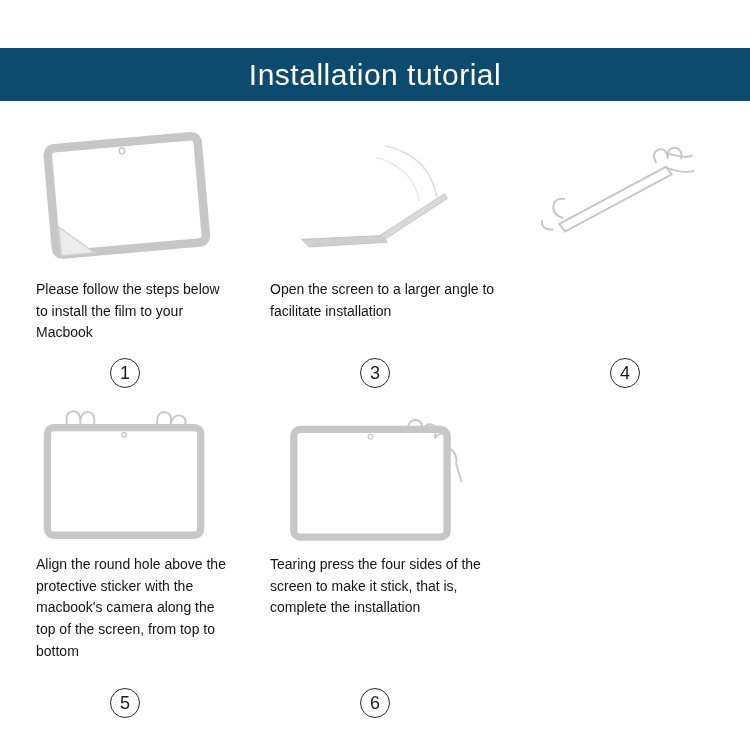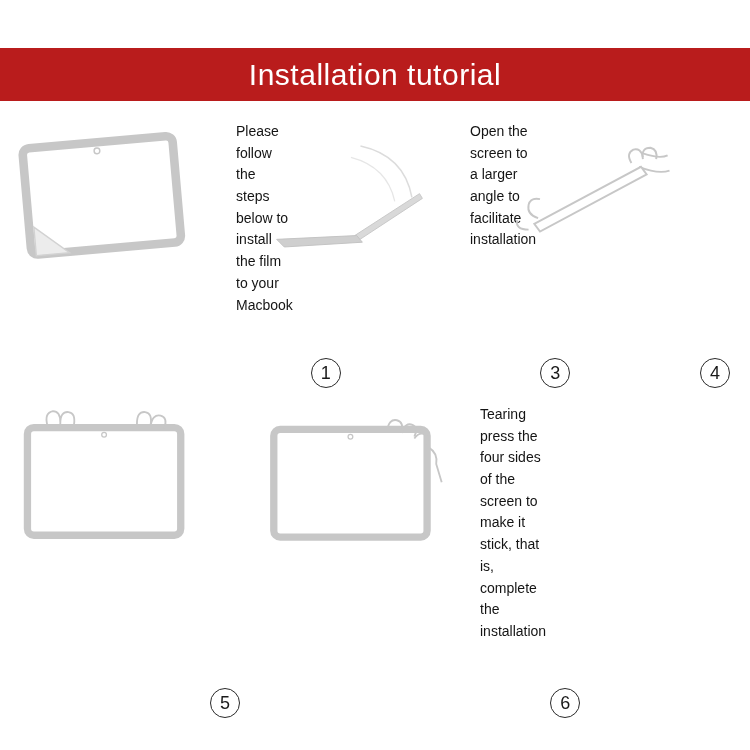--- a/index.html
+++ b/index.html
@@ -2,33 +2,33 @@
 <html><head>
 <meta charset="utf-8">
 <style>
   html,body { margin:0; padding:0; }
   body {
     width:750px; height:750px; background:#ffffff;
     font-family:"Liberation Sans", sans-serif;
     color:#111111; overflow:hidden;
   }
   .header {
-    margin-top:48px; height:53px; background:#b91c1c;
+    margin-top:48px; height:53px; background:#0c4a6e;
     display:flex; align-items:center; justify-content:center;
   }
   .header-title {
     color:#ffffff; font-size:30px; font-weight:400; letter-spacing:0.5px;
   }
   .grid {
     display:grid;
     grid-template-columns:250px 250px 250px;
     grid-template-rows:283px 330px;
     padding-top:16px;
   }
-  .step { display:flex; flex-direction:row; }
+  .step { display:flex; flex-direction:column; }
   .illus {
     display:flex; align-items:center; justify-content:center;
     flex:0 0 auto;
   }
   .row1 .illus { height:158px; }
   .row2 .illus { height:150px; }
   .caption {
     font-size:14px; line-height:1.55; color:#141414;
     padding:4px 18px 0 36px;
   }
@@ -103,20 +103,21 @@
 
   <div class="step row2 col2">
     <div class="illus">
       <svg viewBox="0 0 230 160" width="210" height="146" aria-hidden="true">
         <rect x="30" y="28" width="168" height="118" rx="7" fill="#ffffff" stroke="#c7c7c7" stroke-width="8"></rect>
         <circle cx="114" cy="36" r="2.6" fill="none" stroke="#c7c7c7" stroke-width="1.4"></circle>
         <path d="M52 26 q-4 -14 6 -16 q8 0 8 12 M66 24 q0 -14 9 -13 q8 1 6 14" fill="none" stroke="#c7c7c7" stroke-width="2"></path>
         <path d="M150 24 q0 -14 9 -13 q8 1 6 14 M165 26 q2 -13 11 -11 q8 2 4 14" fill="none" stroke="#c7c7c7" stroke-width="2"></path>
       </svg>
     </div>
+    <div class="caption">Align the round hole above the protective sticker with the macbook's camera along the top of the screen, from top to bottom</div>
     <div class="num-wrap">
       <div class="num">5</div>
     </div>
   </div>
 
   <div class="step row2 col3">
     <div class="illus">
       <svg viewBox="0 0 230 160" width="210" height="146" aria-hidden="true">
         <rect x="26" y="30" width="168" height="118" rx="7" fill="#ffffff" stroke="#c7c7c7" stroke-width="8"></rect>
         <circle cx="110" cy="38" r="2.6" fill="none" stroke="#c7c7c7" stroke-width="1.4"></circle>

